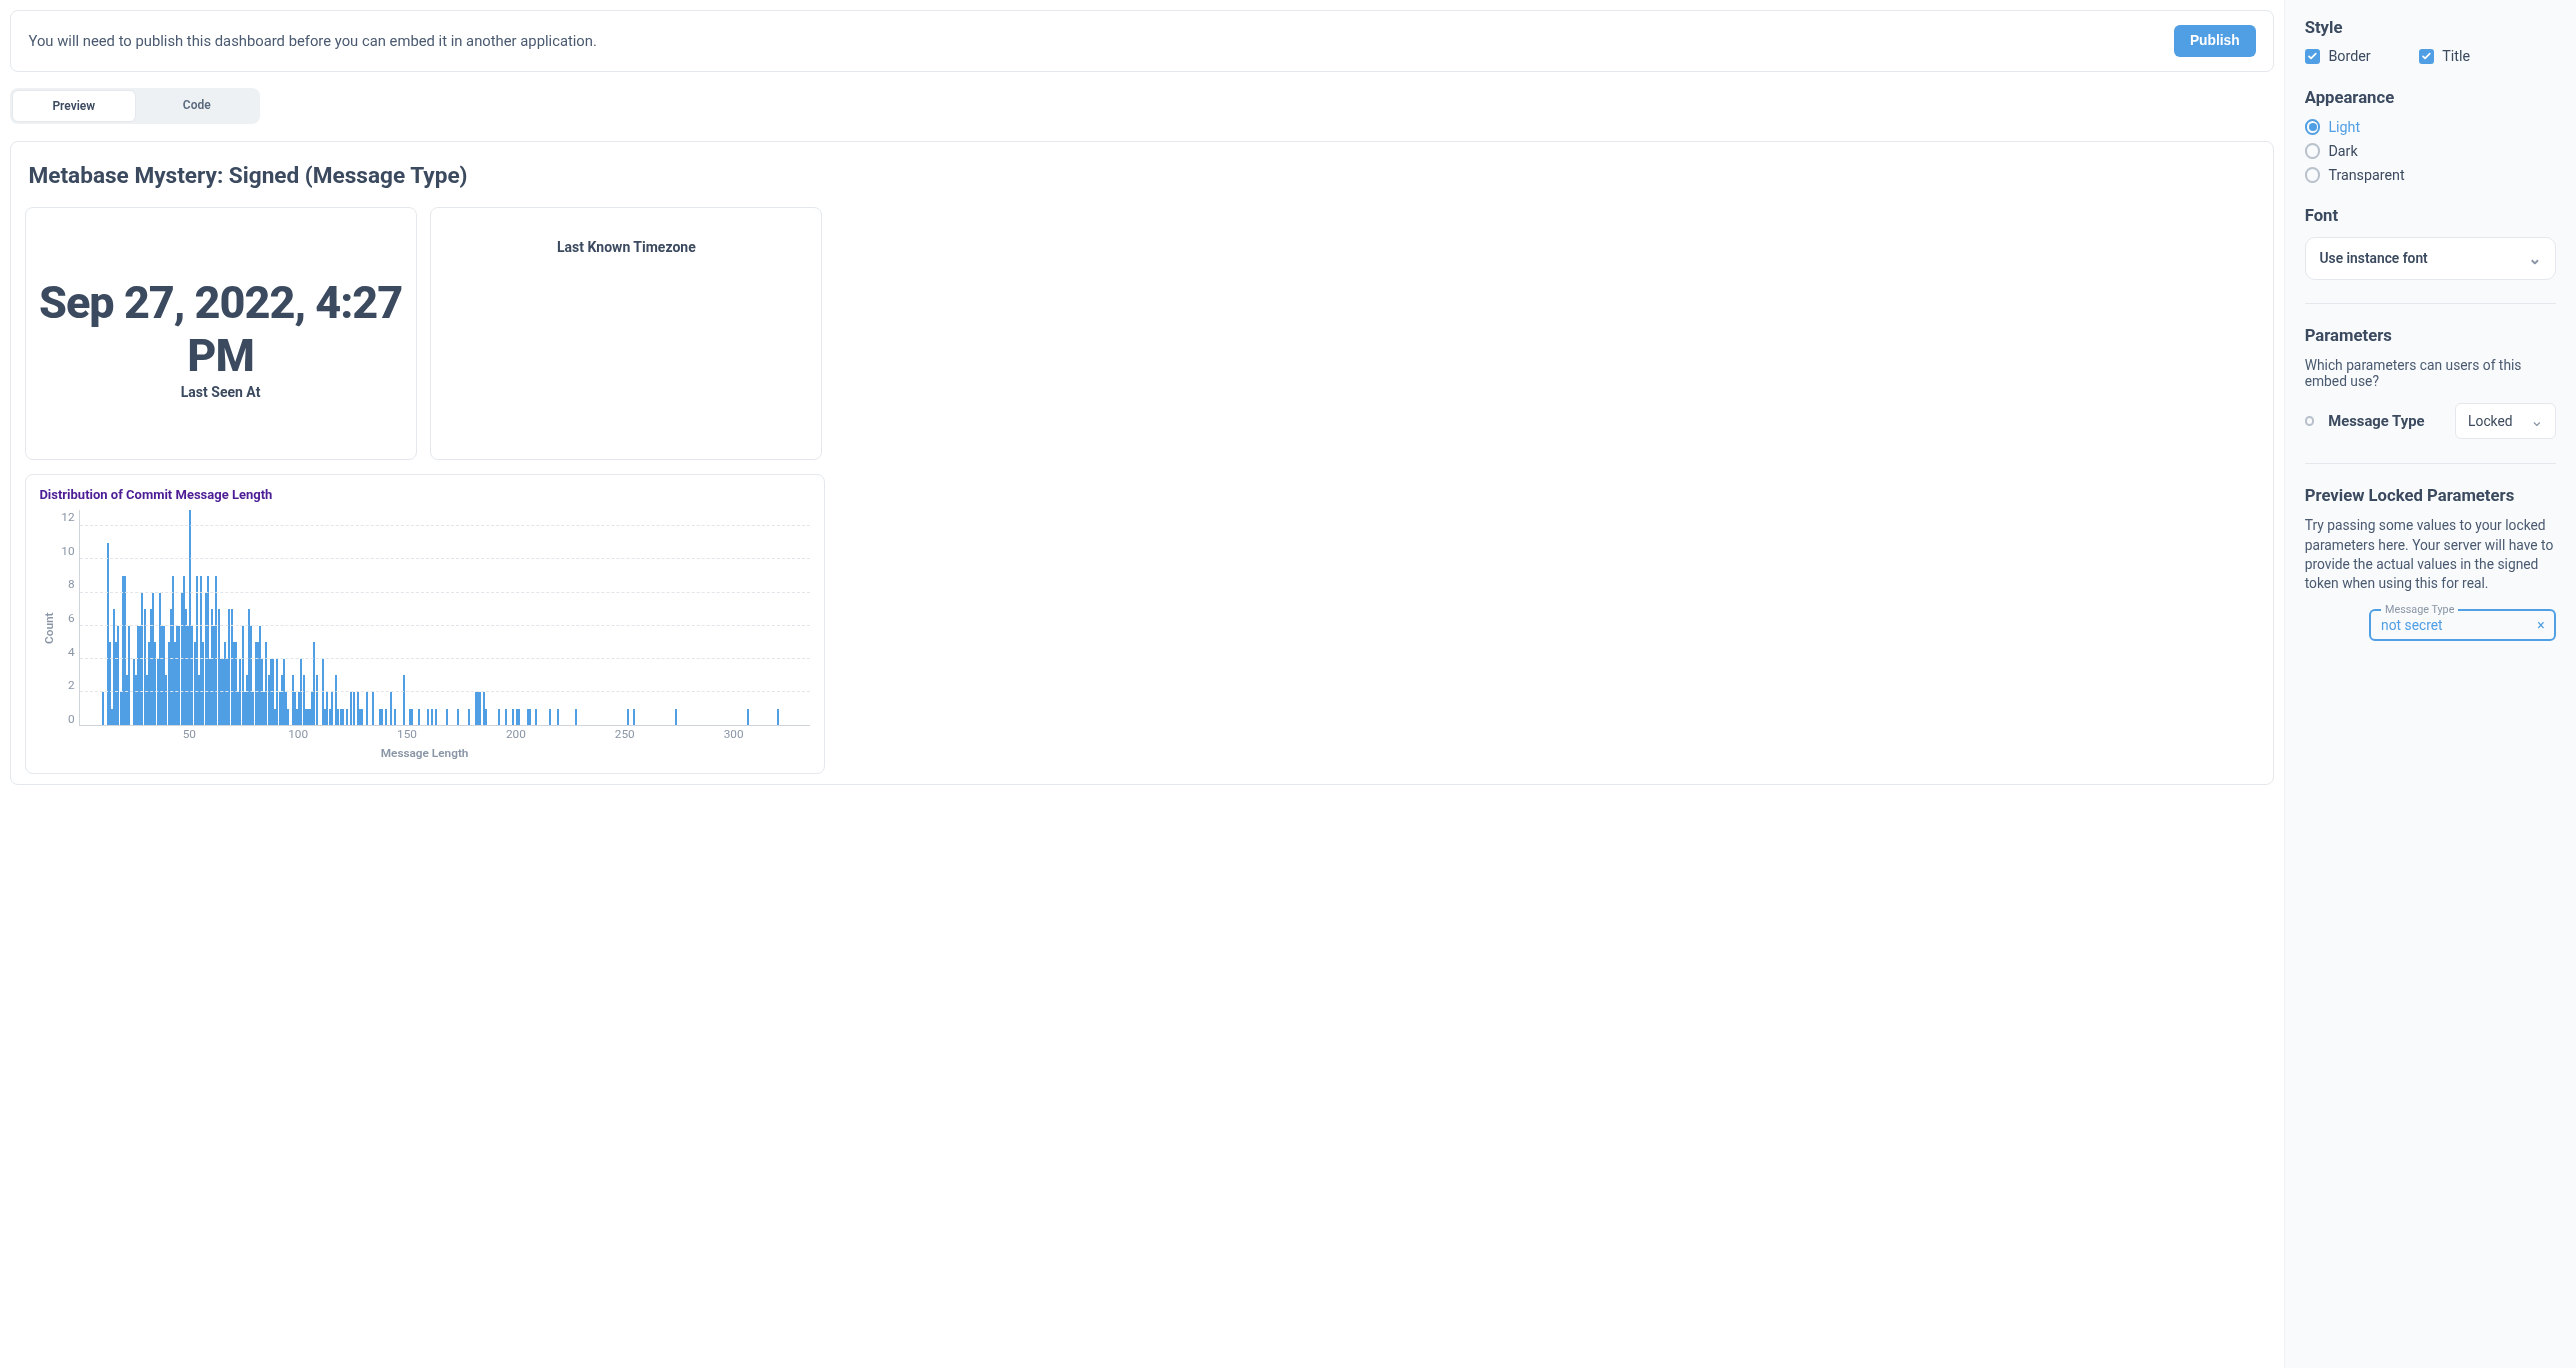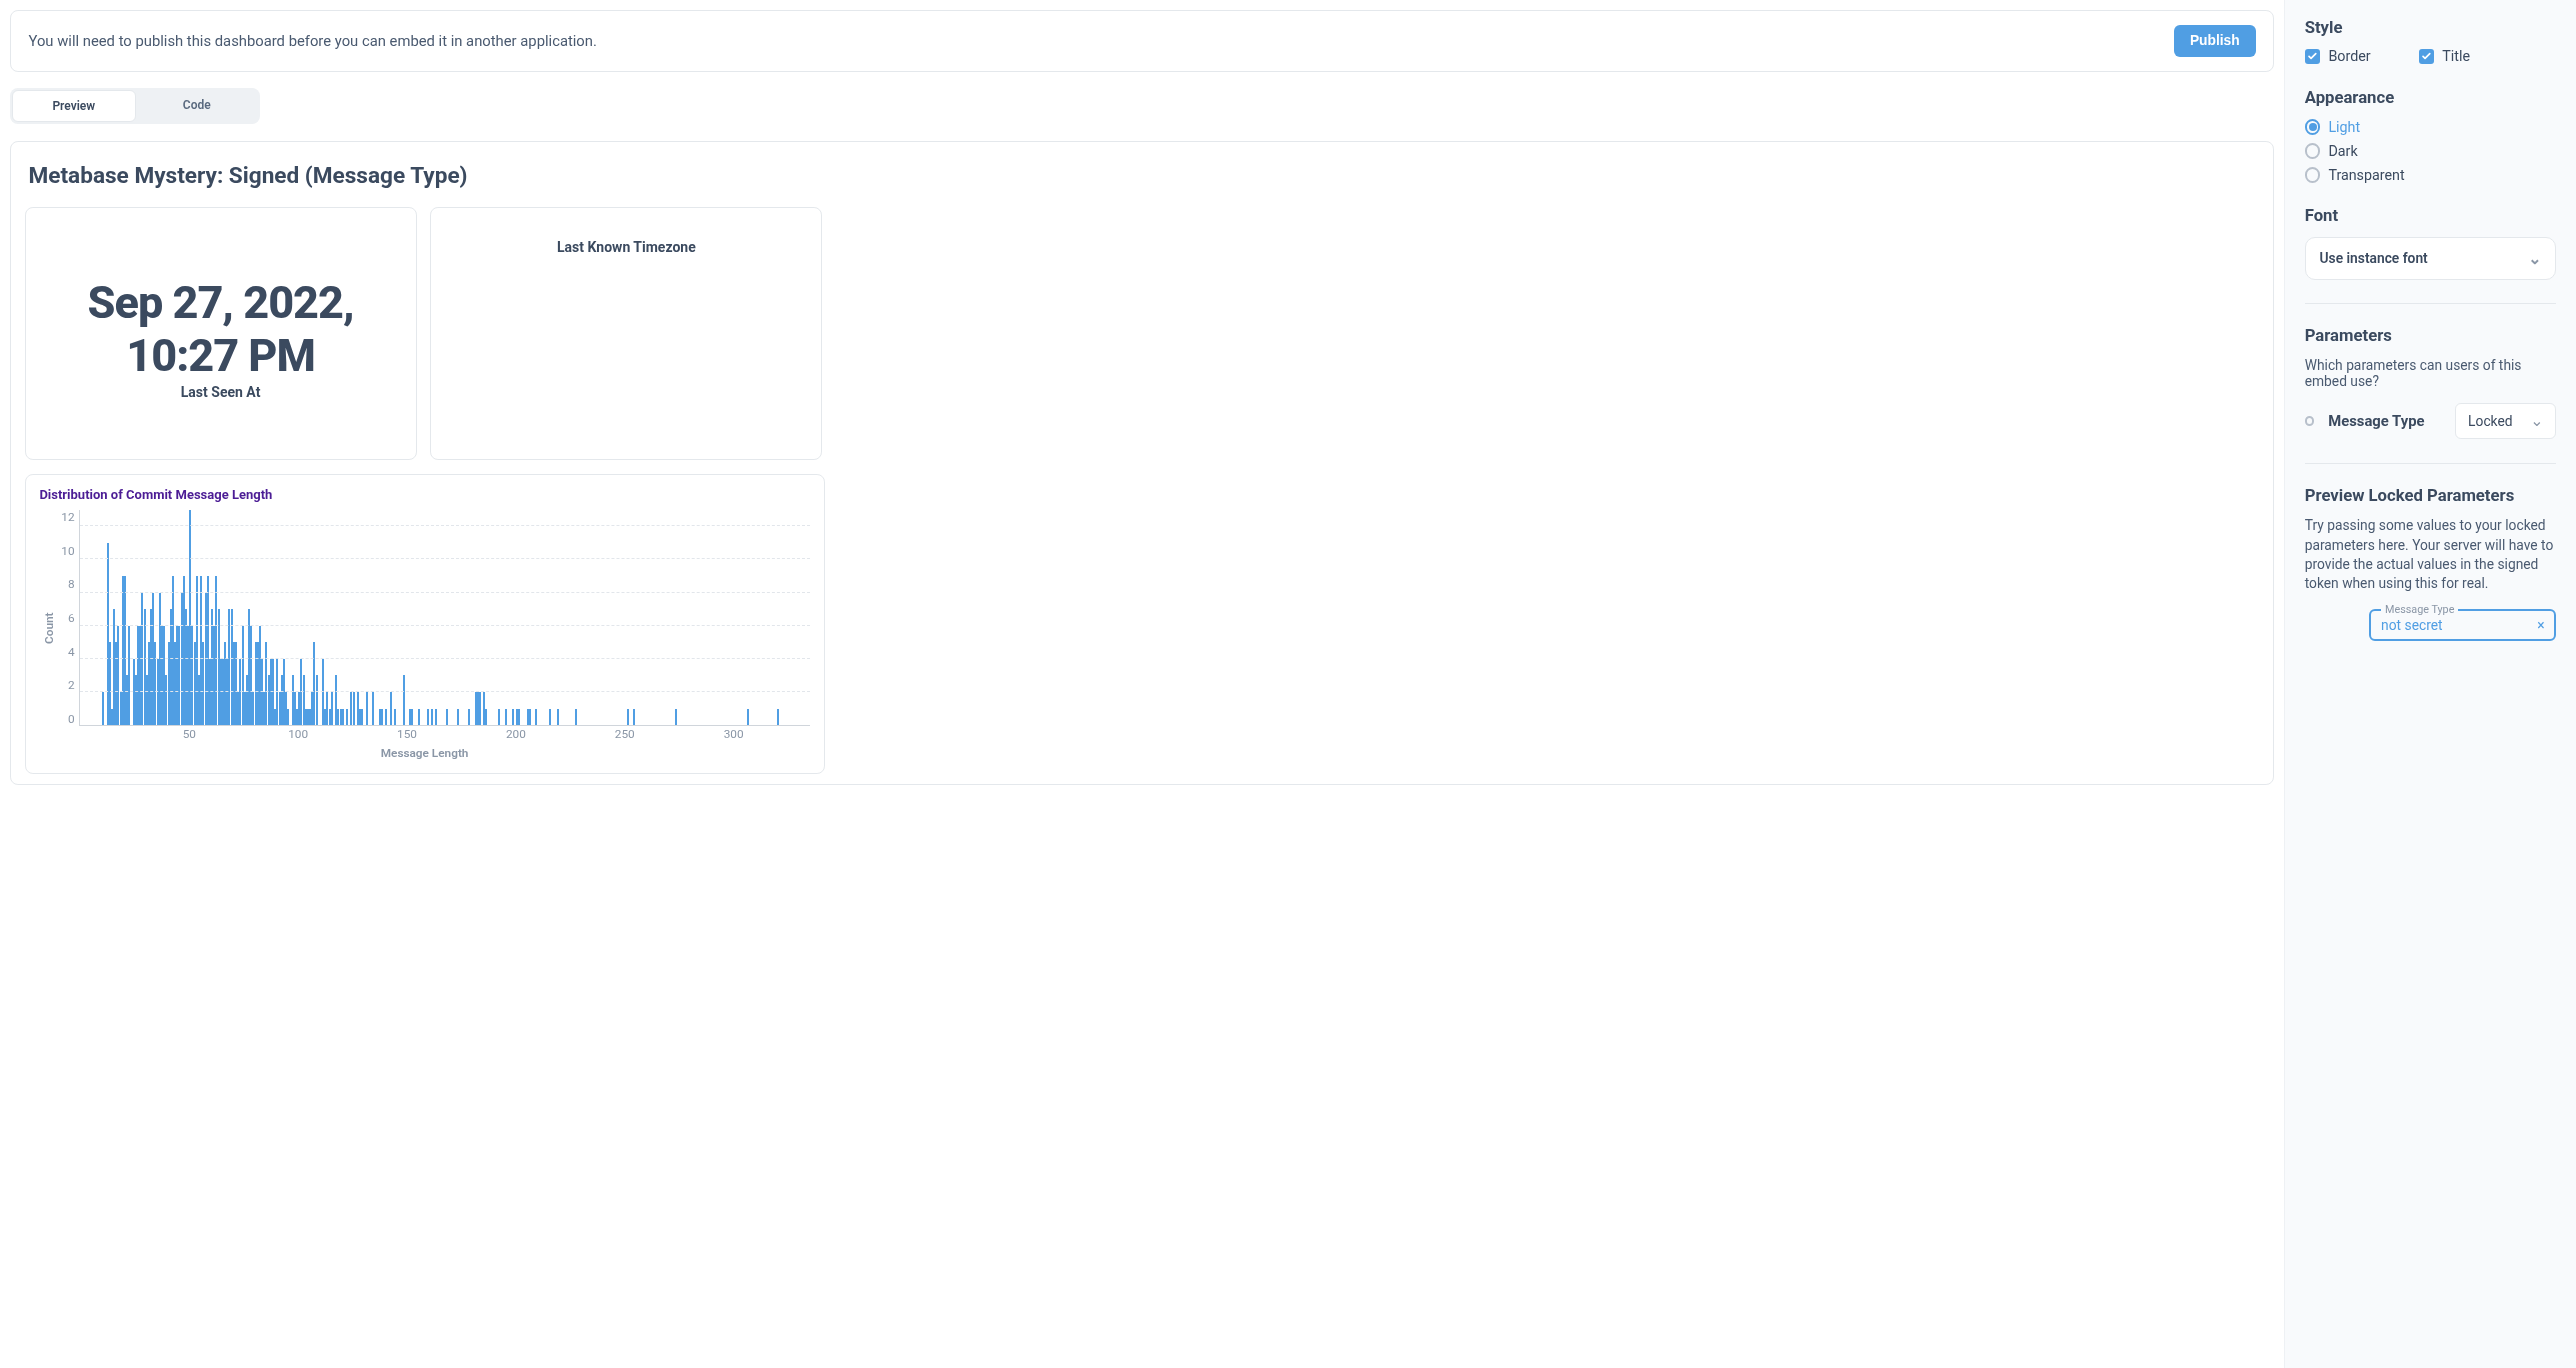--- a/index.html
+++ b/index.html
@@ -306,21 +306,21 @@
       <div class="tab active">Preview</div>
       <div class="tab">Code</div>
     </div>
 
     
     <div class="preview-container">
       <div class="dashboard-title">Metabase Mystery: Signed (Message Type)</div>
 
       <div class="card-row">
         <div class="card card-1">
-          <div class="big-number">Sep 27, 2022, 10:27 PM</div>
+          <div class="big-number">Sep 27, 2022, 4:27 PM</div>
           <div class="card-label">Last Seen At</div>
         </div>
         <div class="card card-2">
           <div class="card-label">Last Known Timezone</div>
         </div>
       </div>
 
       <div class="chart-card">
         <div class="chart-title">Distribution of Commit Message Length</div>
         <div class="chart-area">

